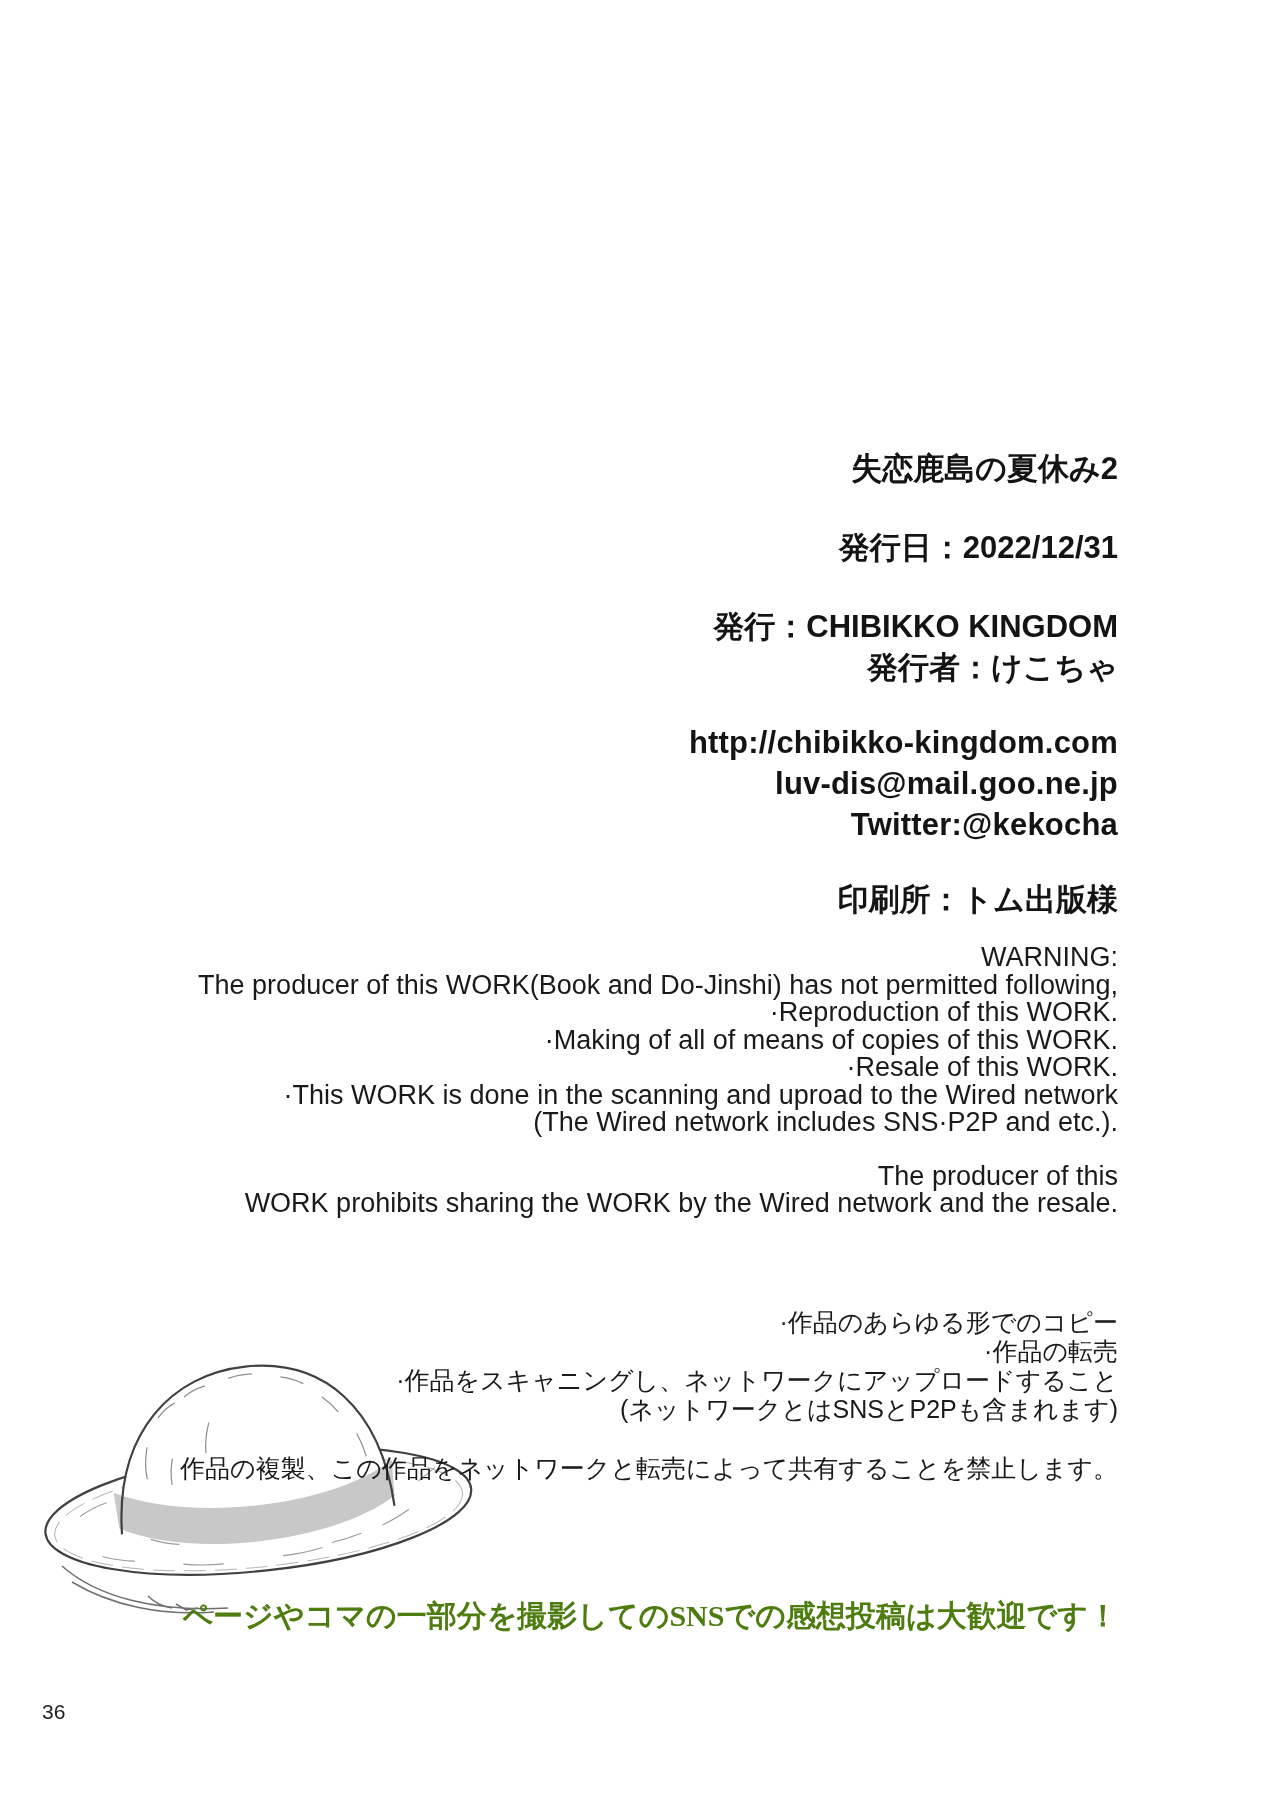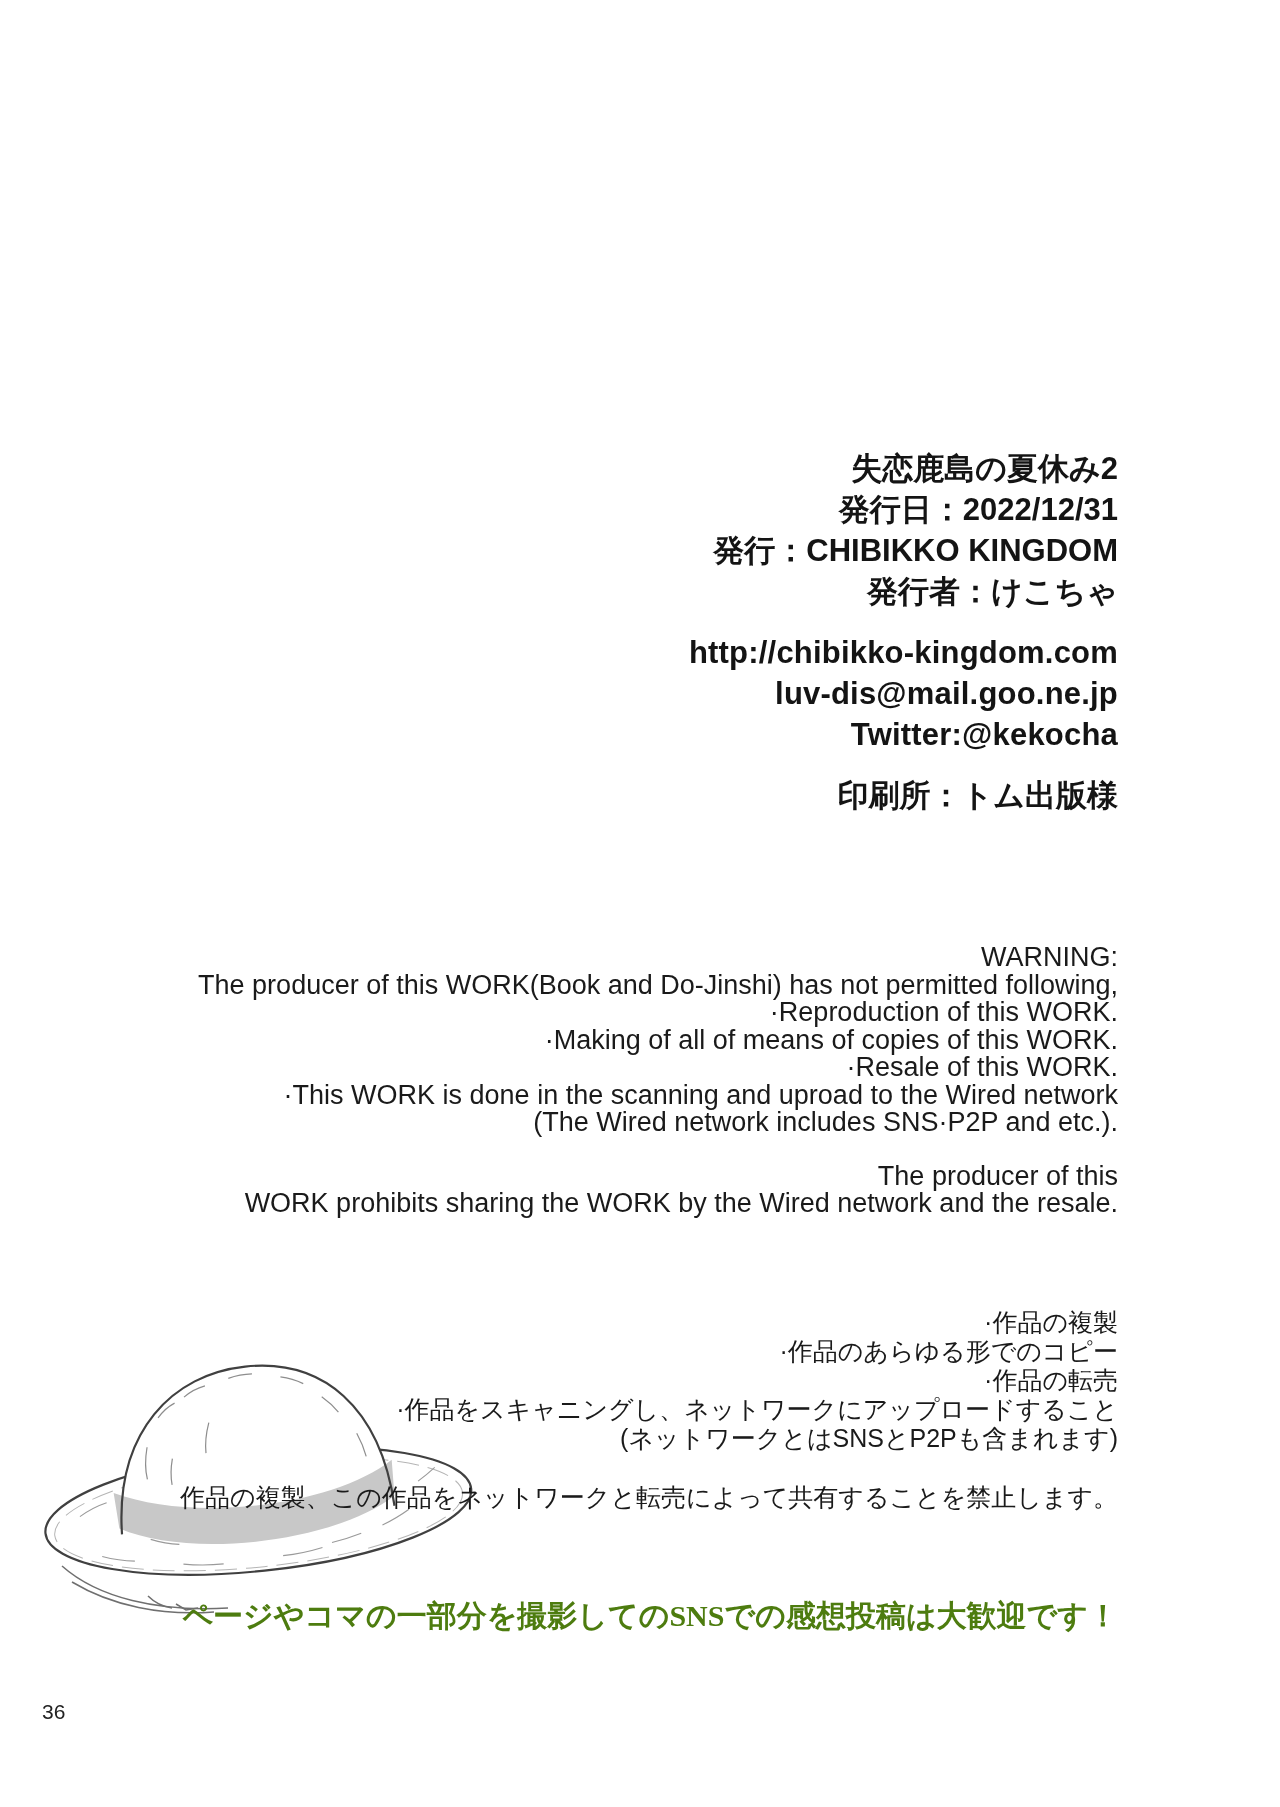--- a/index.html
+++ b/index.html
@@ -22,22 +22,22 @@
     top: 448px;
     right: 162px;
     text-align: right;
     font-weight: 700;
     font-size: 31px;
     line-height: 41px;
     color: #141414;
     white-space: nowrap;
   }
   .colophon .title-line { font-size: 31px; }
-  .colophon .gap-lg { }
-  .colophon .gap-md { margin-top: 20px; }
+  .colophon .gap-lg { margin-top: 38px; }
+  .colophon .gap-md { margin-top: 34px; }
   .colophon .latin { letter-spacing: 0.2px; }
   
   .warning-en {
     position: absolute;
     top: 944px;
     right: 162px;
     text-align: right;
     font-weight: 400;
     font-size: 27px;
     line-height: 27.5px;
@@ -159,21 +159,20 @@
       <div>·Reproduction of this WORK.</div>
       <div>·Making of all of means of copies of this WORK.</div>
       <div>·Resale of this WORK.</div>
       <div>·This WORK is done in the scanning and uproad to the Wired network</div>
       <div>(The Wired network includes SNS·P2P and etc.).</div>
       <div class="footer-gap">The producer of this</div>
       <div>WORK prohibits sharing the WORK by the Wired network and the resale.</div>
     </div>
 
     <div class="warning-ja">
-      <div>·作品の複製</div>
       <div>·作品のあらゆる形でのコピー</div>
       <div>·作品の転売</div>
       <div>·作品をスキャニングし、ネットワークにアップロードすること</div>
       <div>(ネットワークとはSNSとP2Pも含まれます)</div>
       <div class="footer-gap">作品の複製、この作品をネットワークと転売によって共有することを禁止します。</div>
     </div>
 
     <div class="sns-note">ページやコマの一部分を撮影してのSNSでの感想投稿は大歓迎です！</div>
 
     <div class="page-number">36</div>

